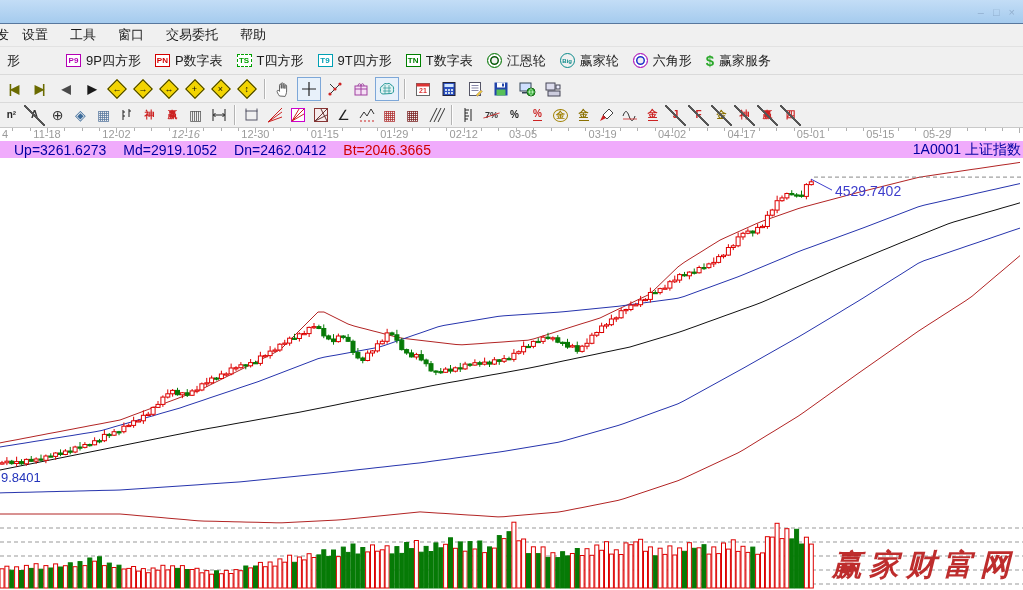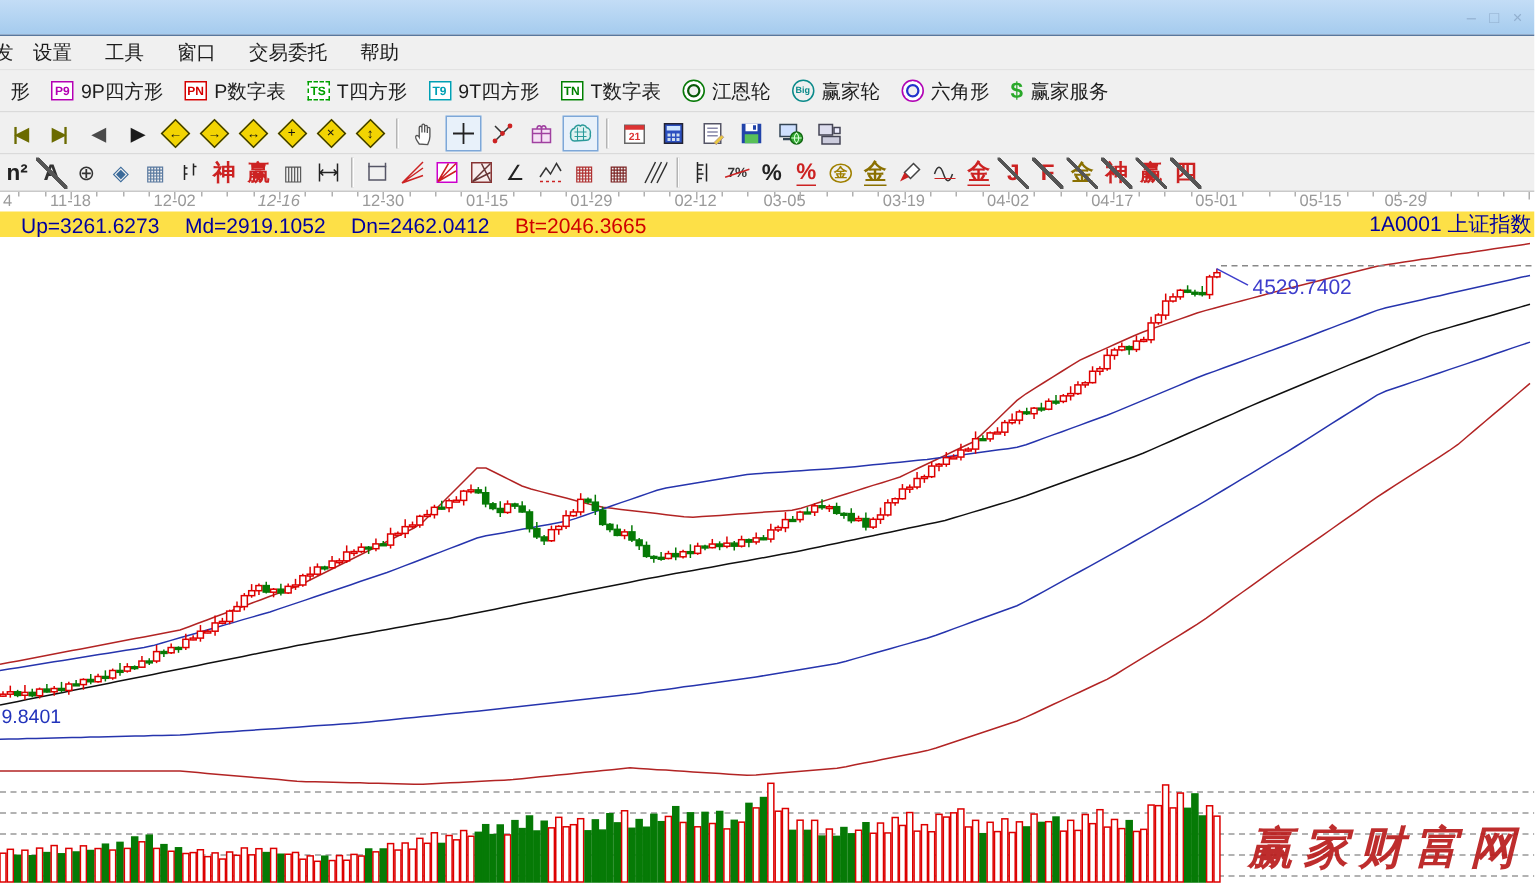--- a/index.html
+++ b/index.html
@@ -29,35 +29,35 @@
   .tb2{height:28px;border-bottom:1px solid #dadada}
   .tbtn2{width:24px;height:24px;display:flex;align-items:center;justify-content:center;margin:0 1px;box-sizing:border-box}
   .tbtn2.pressed{border:1px solid #7da7d8;background:#e8f1fa}
   .glyph{font-size:12px;font-weight:bold;letter-spacing:-2px;line-height:1}
   .diamond{width:12px;height:12px;background:#f2d402;border:1px solid #3a3a00;transform:rotate(45deg);
            display:flex;align-items:center;justify-content:center}
   .diamond>span{transform:rotate(-45deg);font-size:9px;color:#111;line-height:1;letter-spacing:0}
   .tb3{height:25px;border-bottom:1px solid #c9c9c9}
   .tbtn3{width:21px;height:21px;display:flex;align-items:center;justify-content:center;position:relative;margin:0 1px}
   .ic{width:18px;height:18px}
-  .ic3t{font-size:15px;line-height:1;position:relative;font-weight:bold}
+  .ic3t{font-size:10px;line-height:1;position:relative;font-weight:bold}
   .ic3t.big{font-size:14px;font-weight:normal}
   .ic3t.small{font-size:9px}
   .ic3t.underline{border-bottom:1px solid currentColor;padding-bottom:1px}
   .ic3t.circle{border:1px solid currentColor;border-radius:50%;padding:1px 2px}
   .diag::after{content:"";position:absolute;left:0;right:0;top:0;bottom:0;
                background:linear-gradient(to top right,transparent 46%,#555 46%,#555 54%,transparent 54%)}
   .strike::before{content:"";position:absolute;left:-2px;right:-2px;top:45%;height:1px;background:#c22;
                   transform:rotate(-18deg)}
   .daterow{height:13px;position:relative;background:#fff;font-size:11px;color:#9a9a9a;box-sizing:border-box}
   .tick{position:absolute;top:0;width:1px;background:#b0b0b0}
   .dlabel{position:absolute;top:0;transform:translateX(-50%);line-height:13px;white-space:nowrap}
   .dlabel.partial{transform:none}
   .inforow{height:17px;display:flex;align-items:center;font-size:14px;gap:17px;padding-left:14px;
-           background:#fde047;position:relative;box-sizing:border-box}
+           background:#f0abfc;position:relative;box-sizing:border-box}
   .nv{color:#0000a0}.rd{color:#d00000}
   .symlabel{position:absolute;right:2px;top:0;color:#0000a0;font-size:14px;line-height:17px;white-space:nowrap}
   .chart{height:432px;position:relative;background:#fff}
   .watermark{position:absolute;right:6px;bottom:4px;font-family:"DejaVu Serif",serif;font-style:italic;
              font-weight:bold;font-size:30px;color:#b91c1c;letter-spacing:7px;opacity:.92;pointer-events:none}
 </style>
 </head>
 <body>
 
 <svg style="position:absolute;width:0;height:0" aria-hidden="true">
@@ -170,21 +170,21 @@
       <span class="menu-item">工具</span>
       <span class="menu-item">窗口</span>
       <span class="menu-item">交易委托</span>
       <span class="menu-item">帮助</span>
     </div>
   <div class="tb tb1" id="tb1">
       <div class="tbtn1">
         <span>形</span>
       </div>
       <div class="tbtn1">
-        <span class="badge" style="border-color: rgb(180, 0, 180); color: rgb(180, 0, 180);">P9</span>
+        <span class="badge" style="border-color: rgb(180, 0, 180); color: rgb(180, 0, 180); margin-left: 32px;">P9</span>
         <span>9P四方形</span>
       </div>
       <div class="tbtn1">
         <span class="badge" style="border-color: rgb(212, 0, 0); color: rgb(212, 0, 0);">PN</span>
         <span>P数字表</span>
       </div>
       <div class="tbtn1">
         <span class="badge dashed" style="border-color: rgb(0, 160, 0); color: rgb(0, 160, 0);">TS</span>
         <span>T四方形</span>
       </div>

